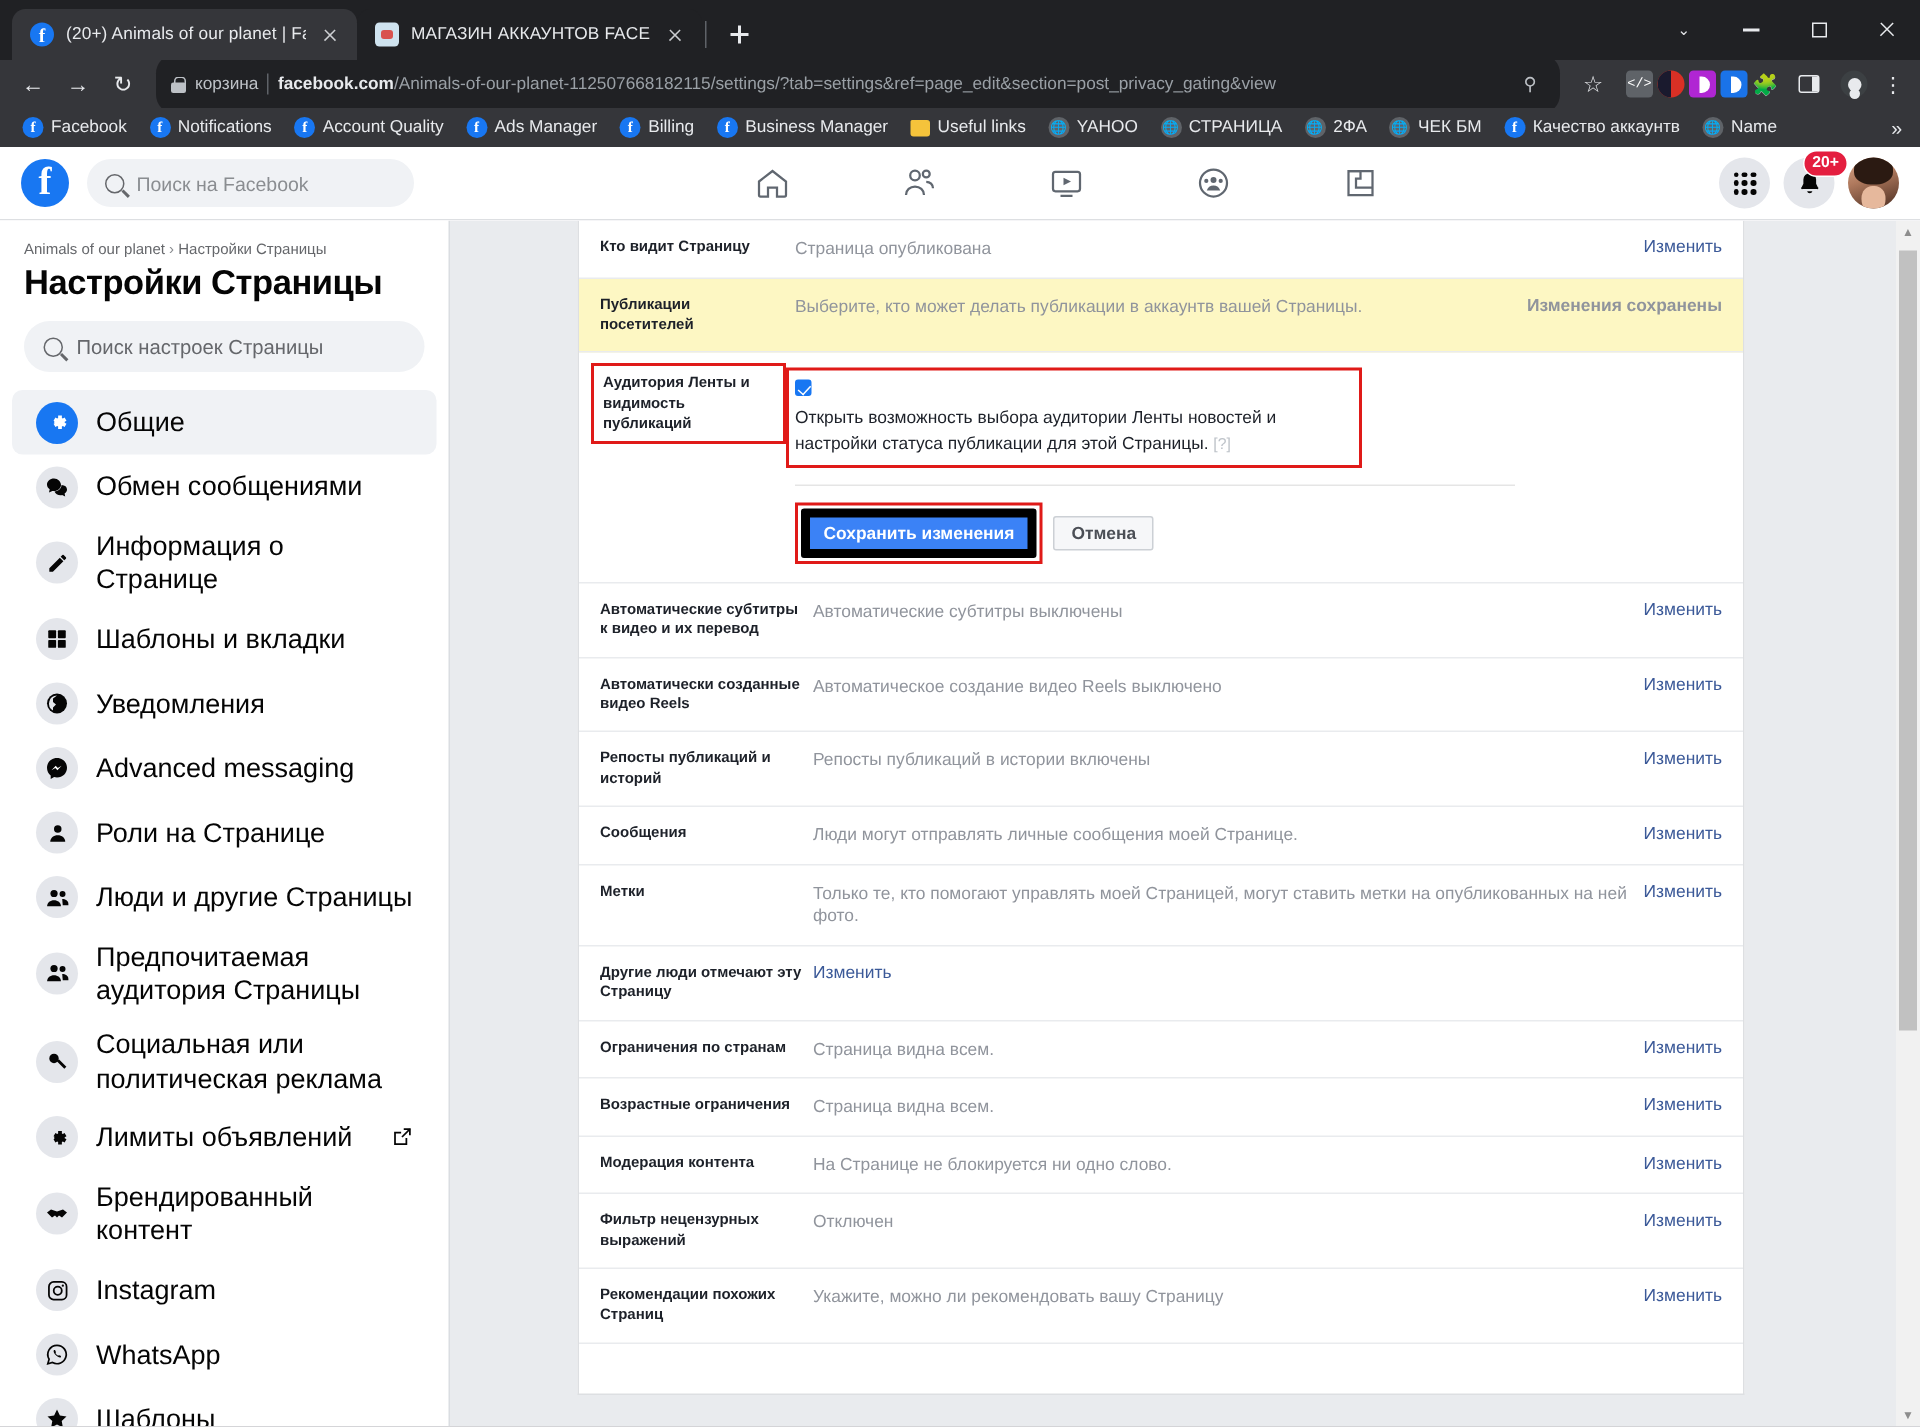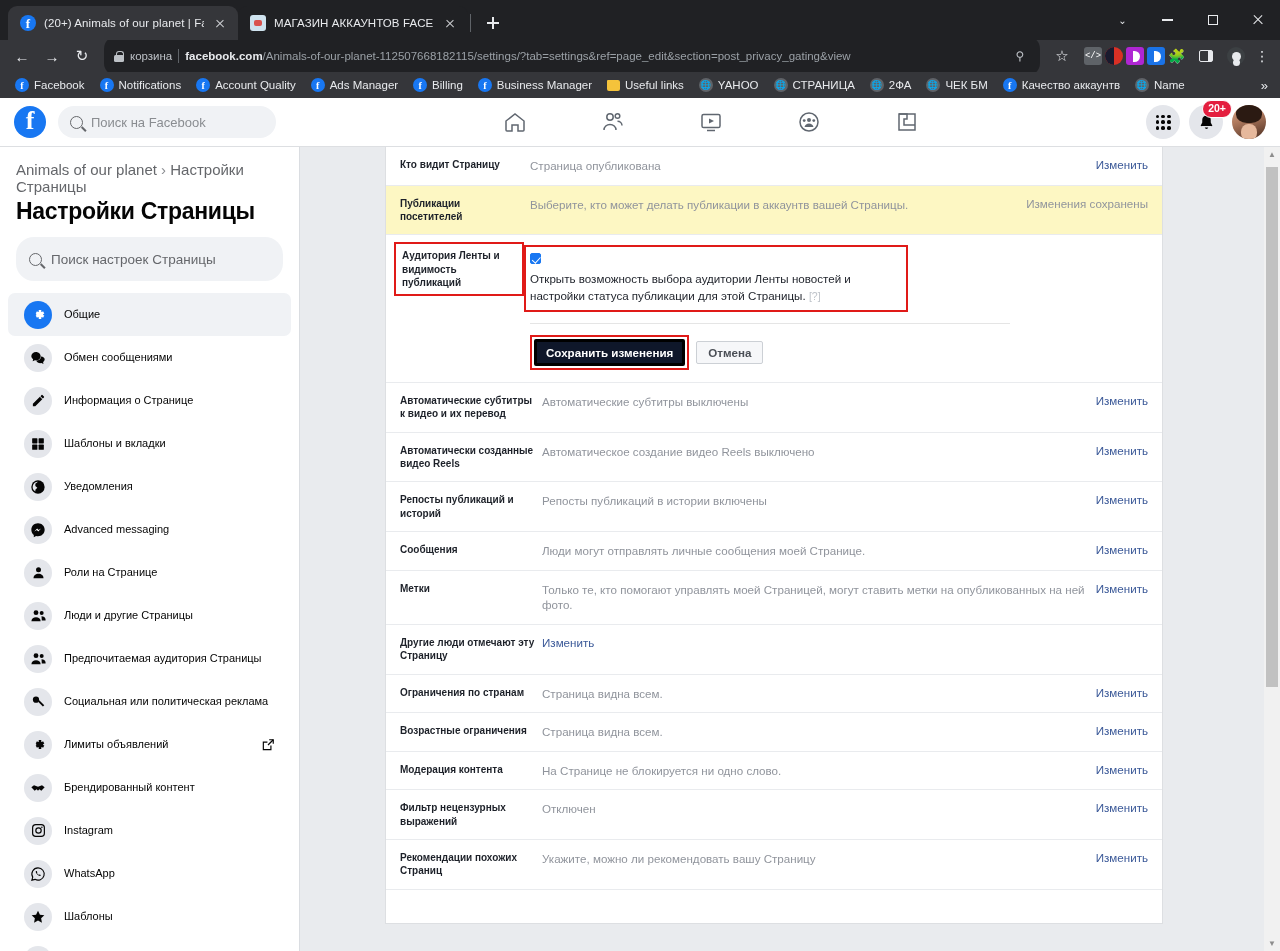--- a/index.html
+++ b/index.html
@@ -93,57 +93,57 @@
   .grid9 i { background:#050505; border-radius:50%; }
   .badge { position:absolute; top:-5px; right:-9px; background:#e41e3f; color:#fff; font-size:10.5px; font-weight:bold; border-radius:10px; padding:1px 5px; line-height:1.3; border:1.5px solid #fff; }
   .me { width:34px; height:34px; border-radius:50%; background:linear-gradient(160deg,#d8a88c 0%,#b07a5e 40%,#4a2c20 100%); position:relative; overflow:hidden; flex:0 0 34px; }
   .me::before{content:"";position:absolute;left:4px;top:-2px;width:26px;height:20px;background:#2b1a12;border-radius:50% 50% 42% 42%;}
   .me::after{content:"";position:absolute;left:9px;top:19px;width:16px;height:18px;background:#e6b89c;border-radius:45% 45% 50% 50%;}
 
   .page { flex:1; display:flex; overflow:hidden; background:#fff; position:relative; }
 
   
   .sidebar { width:300px; flex:0 0 300px; background:#fff; border-right:1px solid #dadde1; padding:14px 0 0 0; overflow:hidden; }
-  .crumb { font-size:15px; color:#65676b; padding:0 16px; margin-bottom:3px; }
+  .crumb { font-size:10px; color:#65676b; padding:0 16px; margin-bottom:3px; }
   .crumb .sep { color:#8a8d91; }
   .page-title { font-size:23px; font-weight:bold; color:#050505; padding:0 16px; letter-spacing:-.3px; margin-bottom:12px; }
-  .settings-search { margin:0 16px 12px 16px; height:44px; background:#f0f2f5; border-radius:18px; display:flex; align-items:center; gap:9px; padding:0 13px; }
+  .settings-search { margin:0 16px 12px 16px; height:34px; background:#f0f2f5; border-radius:18px; display:flex; align-items:center; gap:9px; padding:0 13px; }
   .settings-search .ph { color:#65676b; font-size:13.5px; }
   .side-item { display:flex; align-items:center; gap:12px; padding:7px 16px; margin:0 8px; border-radius:7px; min-height:43px; }
   .side-item.active { background:#f0f2f5; }
   .side-ico { width:28px; height:28px; flex:0 0 28px; border-radius:50%; background:#e4e6eb; display:flex; align-items:center; justify-content:center; color:#050505; }
   .side-ico.blue { background:#1877f2; color:#fff; }
-  .side-label { font-size:11px; color:#050505; line-height:1.24; }
+  .side-label { font-size:18px; color:#050505; line-height:1.24; }
   .ext-link { margin-left:auto; width:14px; height:14px; flex:0 0 14px; }
 
   
   .main { flex:1; background:#e9ebee; overflow:hidden; position:relative; display:flex; }
   .main-inner { width:780px; margin-left:0; padding-left:0; }
   .card { width:778px; background:#fff; border:1px solid #dddfe2; border-top:none; margin-left:0; }
 
   .row { display:flex; align-items:flex-start; border-bottom:1px solid #e9ebee; padding:11px 14px 11px 14px; min-height:33px; }
   .row:last-child { border-bottom:none; }
   .row.highlight { background:#fdf7c3; }
   .row-label { width:130px; flex:0 0 130px; font-size:10px; font-weight:bold; color:#1d2129; line-height:1.34; padding-right:6px; }
   .row-label.wide { width:142px; flex:0 0 142px; }
   .row-val { flex:1; font-size:11.6px; color:#90949c; line-height:1.34; padding-right:10px; }
   .row-act { font-size:11.6px; color:#3b5998; white-space:nowrap; }
-  .row-act.saved { color:#90949c; }
+  .row-act.saved { color:#90949c;font-weight:bold; }
 
   
   .edit-row { display:flex; align-items:flex-start; padding:10px 14px 12px 14px; border-bottom:1px solid #e9ebee; }
   .edit-body { flex:1; padding-right:10px; }
   .cb-line { display:flex; align-items:flex-start; gap:7px; font-size:11.6px; color:#1d2129; line-height:1.45;flex-direction:column; }
   .cbx { width:11px; height:11px; flex:0 0 11px; background:#1877f2; border:1px solid #1877f2; border-radius:2px; position:relative; margin-top:2px; }
   .cbx::after { content:""; position:absolute; left:3px; top:0.5px; width:3.5px; height:6.5px; border:solid #fff; border-width:0 1.6px 1.6px 0; transform:rotate(42deg); }
   .cb-text { max-width:370px; }
   .qmark { color:#bec3c9; font-size:10.5px; }
   .hr { border-top:1px solid #e5e5e5; margin:11px 0 0 0; width:480px; }
   .btns { display:flex; align-items:center; gap:7px; margin-top:11px; }
-  .btn-primary { background:#0f172a; border:3px solid #000000; color:#fff; font-size:11.6px; font-weight:bold; padding:4px 9px; border-radius:2px; }
+  .btn-primary { background:#3b82f6; border:6px solid #000000; color:#fff; font-size:11.6px; font-weight:bold; padding:4px 9px; border-radius:2px; }
   .btn-secondary { background:#f6f7f9; border:1px solid #ccd0d5; color:#4b4f56; font-size:11.6px; font-weight:bold; padding:4px 11px; border-radius:2px; }
   .redbox-label { border:2px solid #e01a18; padding:5px 6px; margin:-5px 0 0 -6px; }
   .redbox-cb { border:2px solid #e01a18; padding:4px 6px 5px 4px; margin-left:-6px; display:inline-block; }
   .redbox-btn { border:2px solid #e01a18; padding:2px; display:inline-block; }
 
   
   .scrollzone { position:absolute; right:0; top:0; bottom:0; width:16px; background:#f1f1f1; display:flex; flex-direction:column; align-items:center; }
   .sb-arrow { width:16px; height:15px; display:flex; align-items:center; justify-content:center; color:#8d8d8d; font-size:8px; }
   .sb-track { flex:1; width:16px; position:relative; }
   .sb-thumb { position:absolute; left:2px; top:5px; width:12px; height:520px; background:#c1c1c1; border-radius:0; }

